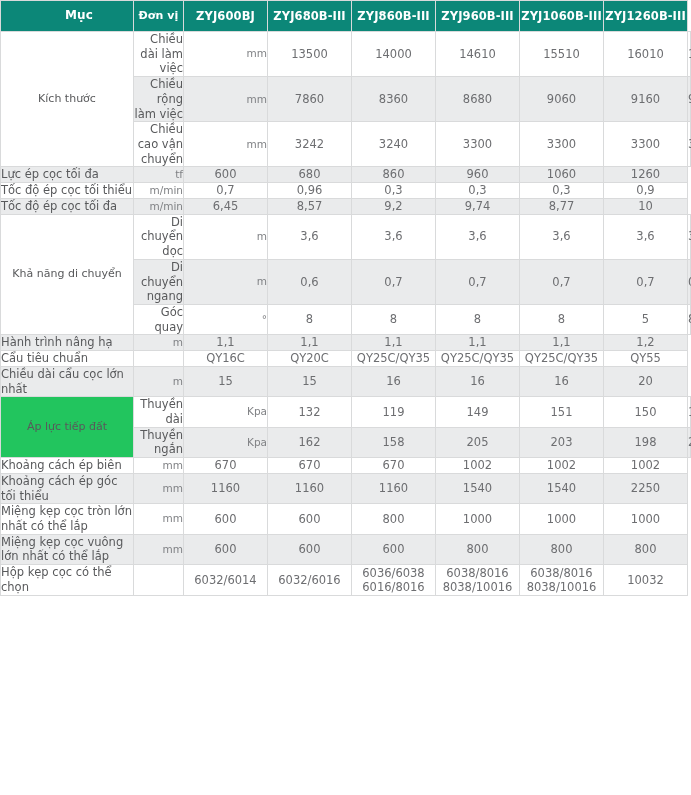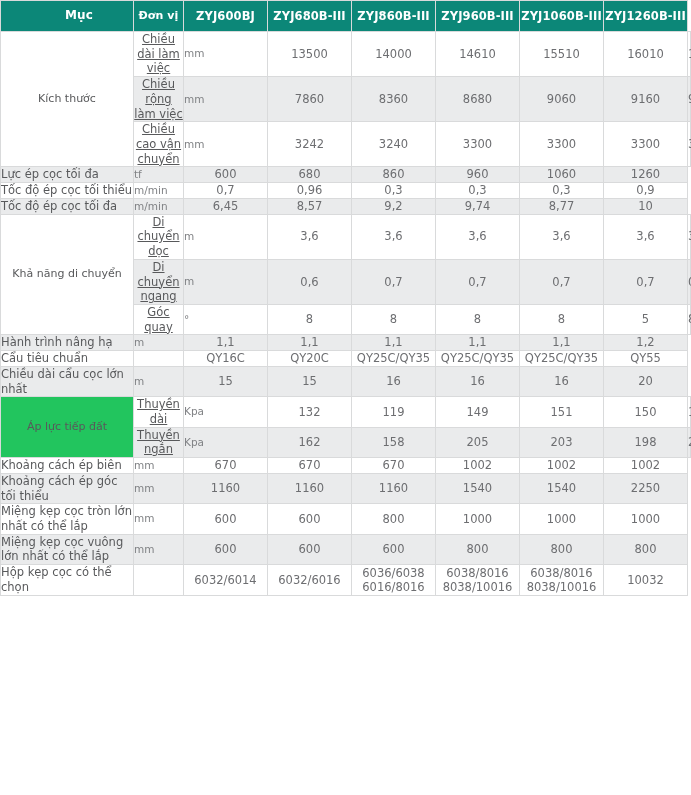--- a/index.html
+++ b/index.html
@@ -46,34 +46,33 @@
   thead th.h-donvi { font-size: 11px; }
 
   
   td.group-label {
     text-align: center;
     padding: 4px 6px;
     font-size: 11px;
     color: #58595b;
   }
   td.sub-label {
-    text-align: center;
+    text-align: right;
     padding: 5px 4px 5px 8px;
     font-size: 11.5px;
     color: #58595b;
-    text-decoration: underline;
   }
   td.row-label {
     text-align: left;
     padding: 6px 4px 6px 10px;
     font-size: 11.5px;
     color: #58595b;
   }
   td.unit {
-    text-align: left;
+    text-align: right;
     font-size: 10.5px;
     color: #808285;
     padding: 4px 2px;
   }
   td.val {
     text-align: center;
     font-size: 11.5px;
     color: #6d6e71;
     padding: 4px 2px;
   }

